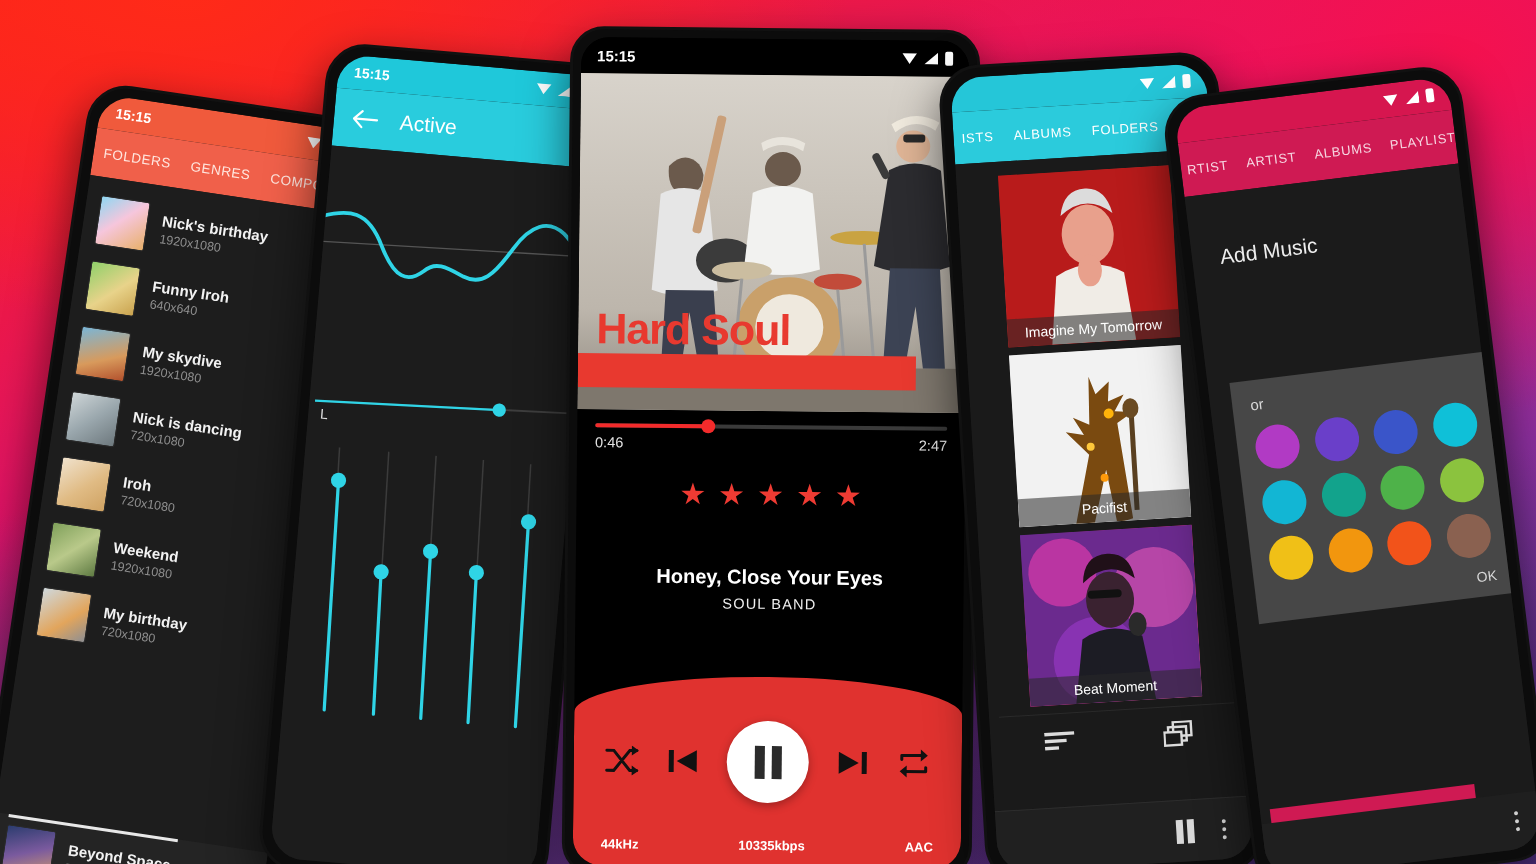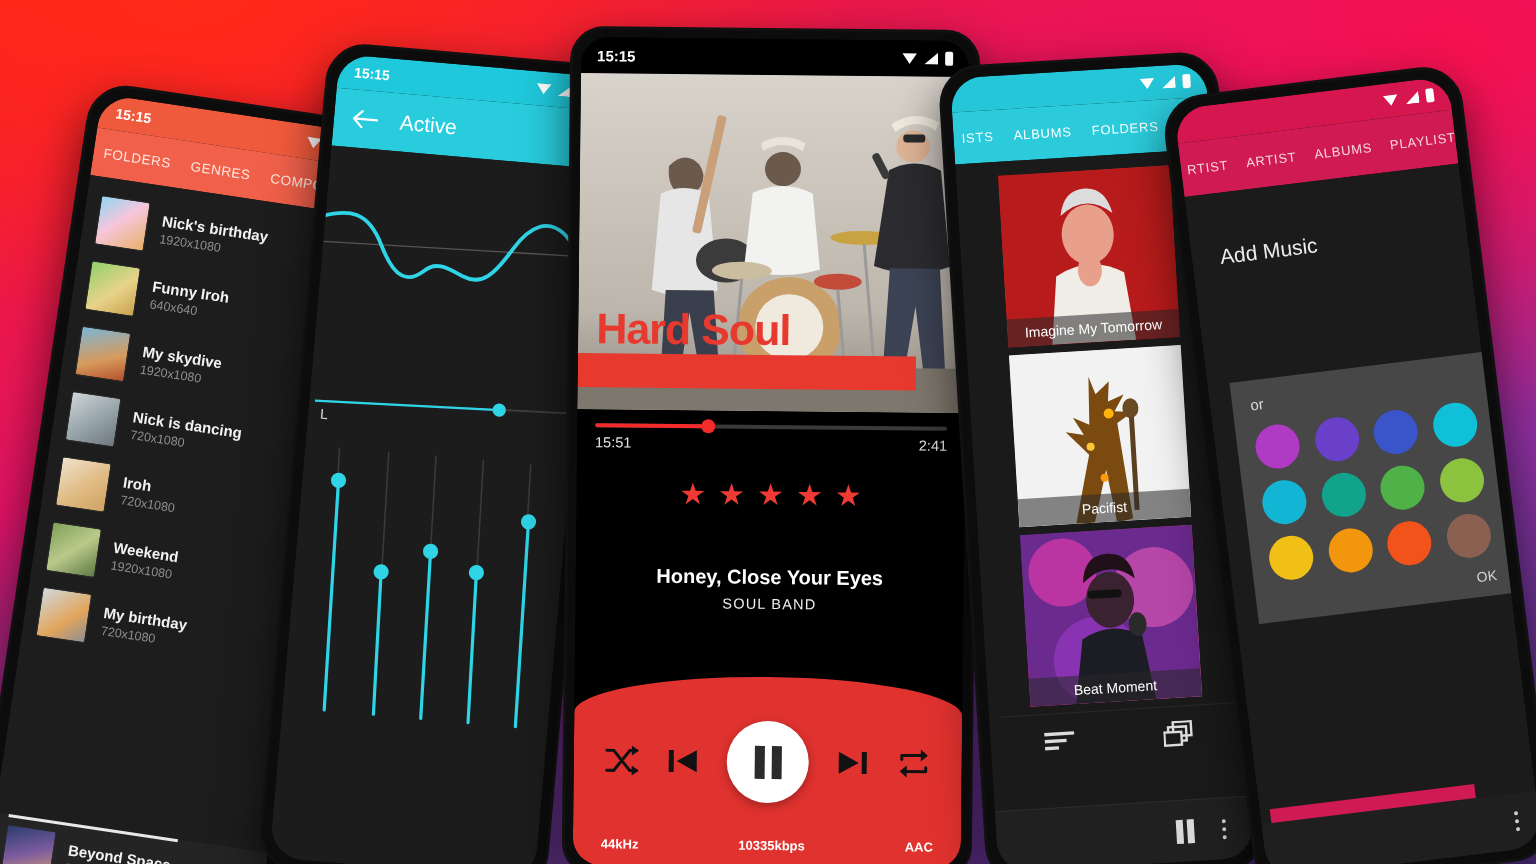--- a/index.html
+++ b/index.html
@@ -319,22 +319,22 @@
         <div class="artTitle">Hard Soul</div>
         <div class="artBand"></div>
       </div>
 
       <div class="seekwrap">
         <div class="seek">
           <span class="seekfill" style="width:32%"></span>
           <span class="seekdot" style="left:calc(32% - 7px)"></span>
         </div>
         <div class="times">
-          <span>15:51</span>
-          <span>2:41</span>
+          <span>0:46</span>
+          <span>2:47</span>
         </div>
       </div>
 
       <div class="stars">
         <span class="star">★</span>
         <span class="star">★</span>
         <span class="star">★</span>
         <span class="star">★</span>
         <span class="star">★</span>
       </div>

